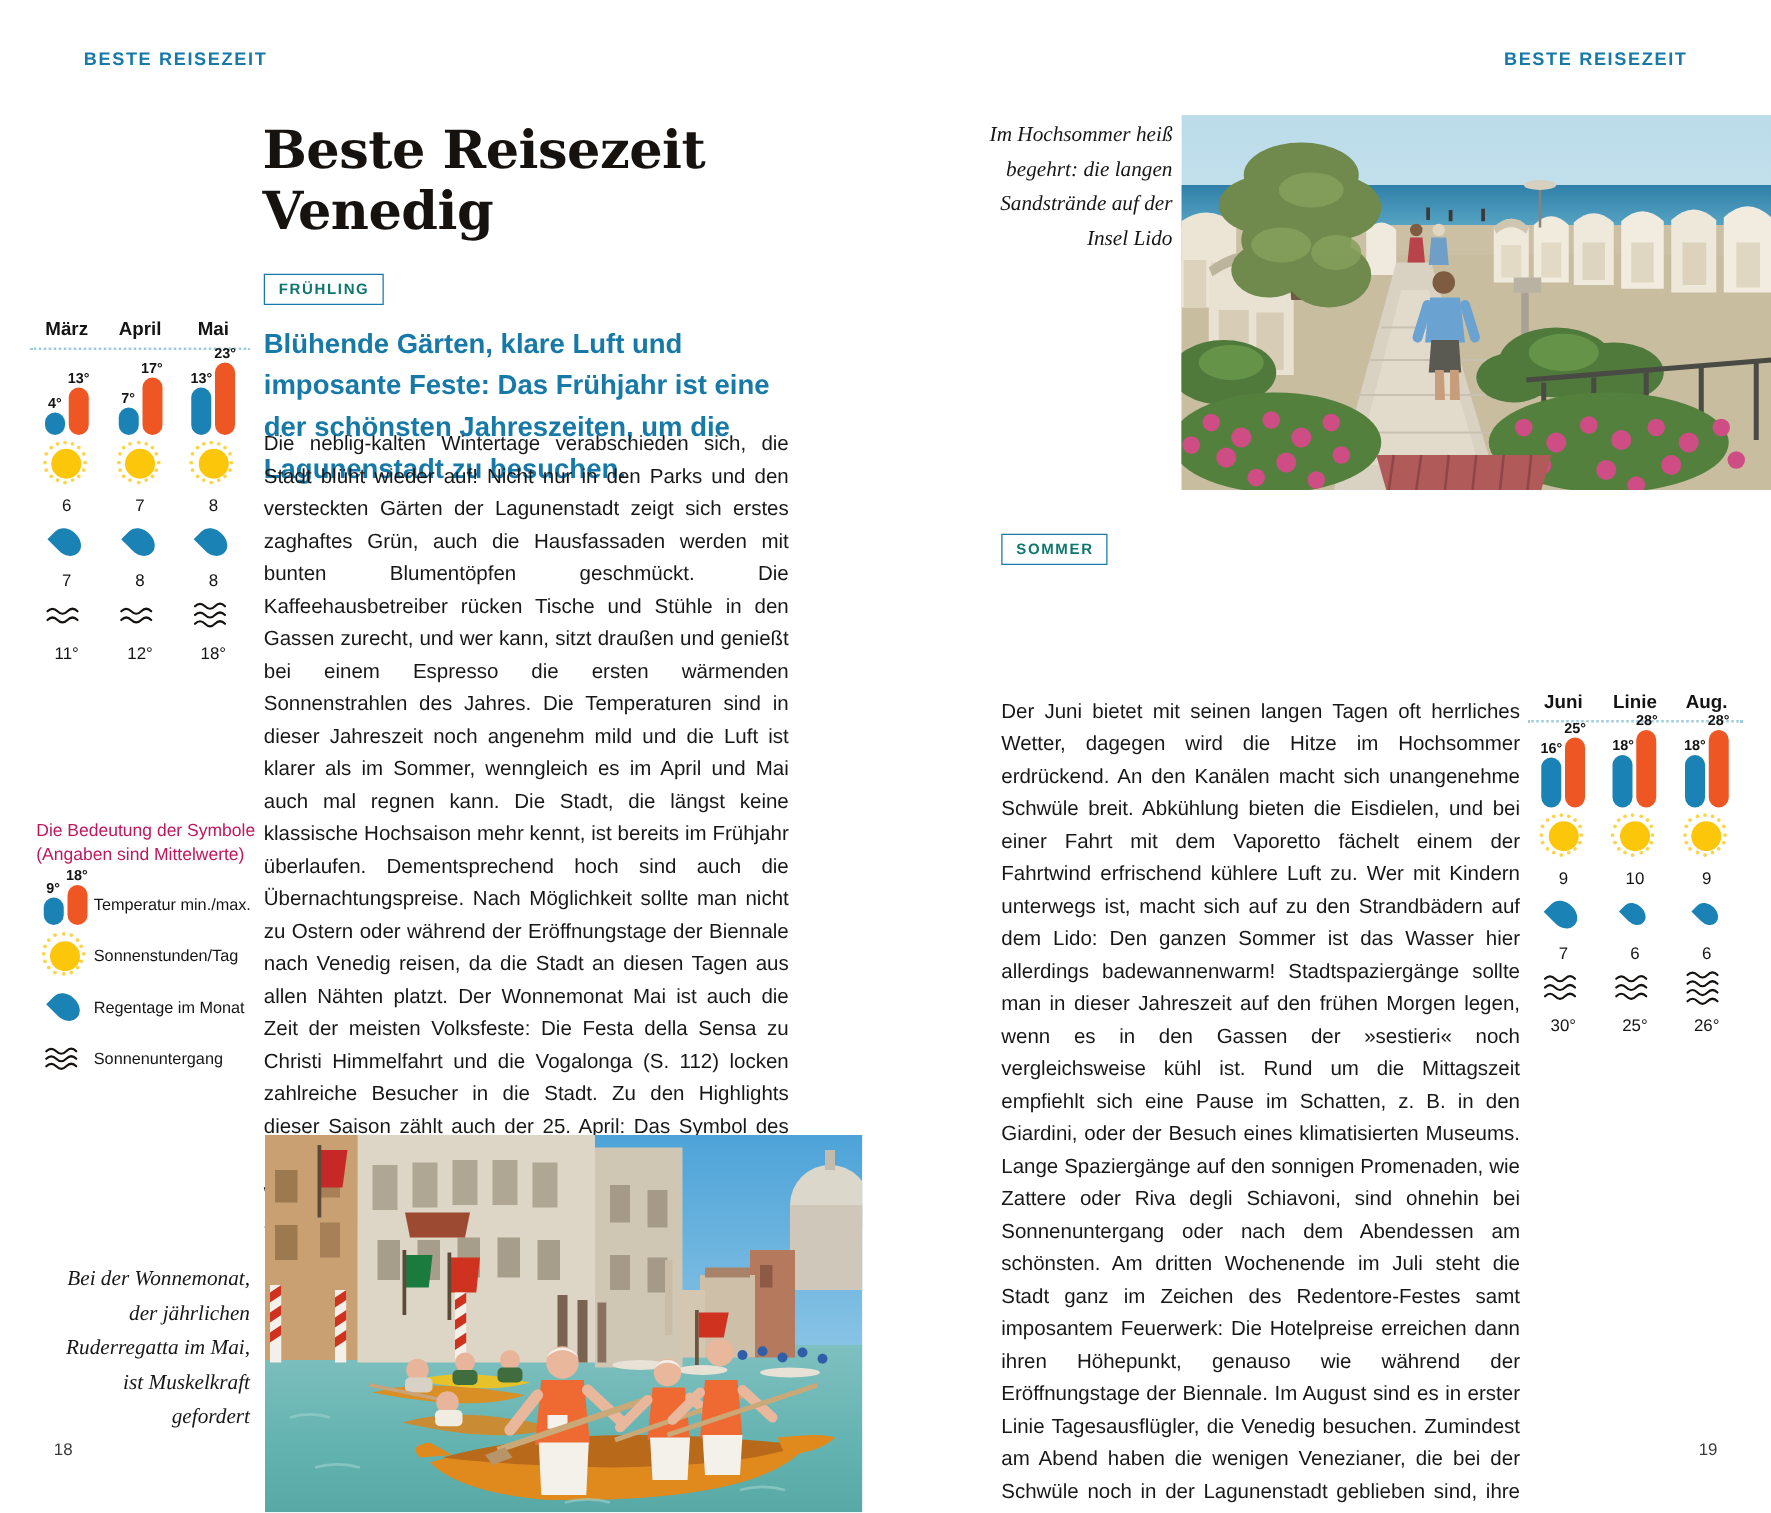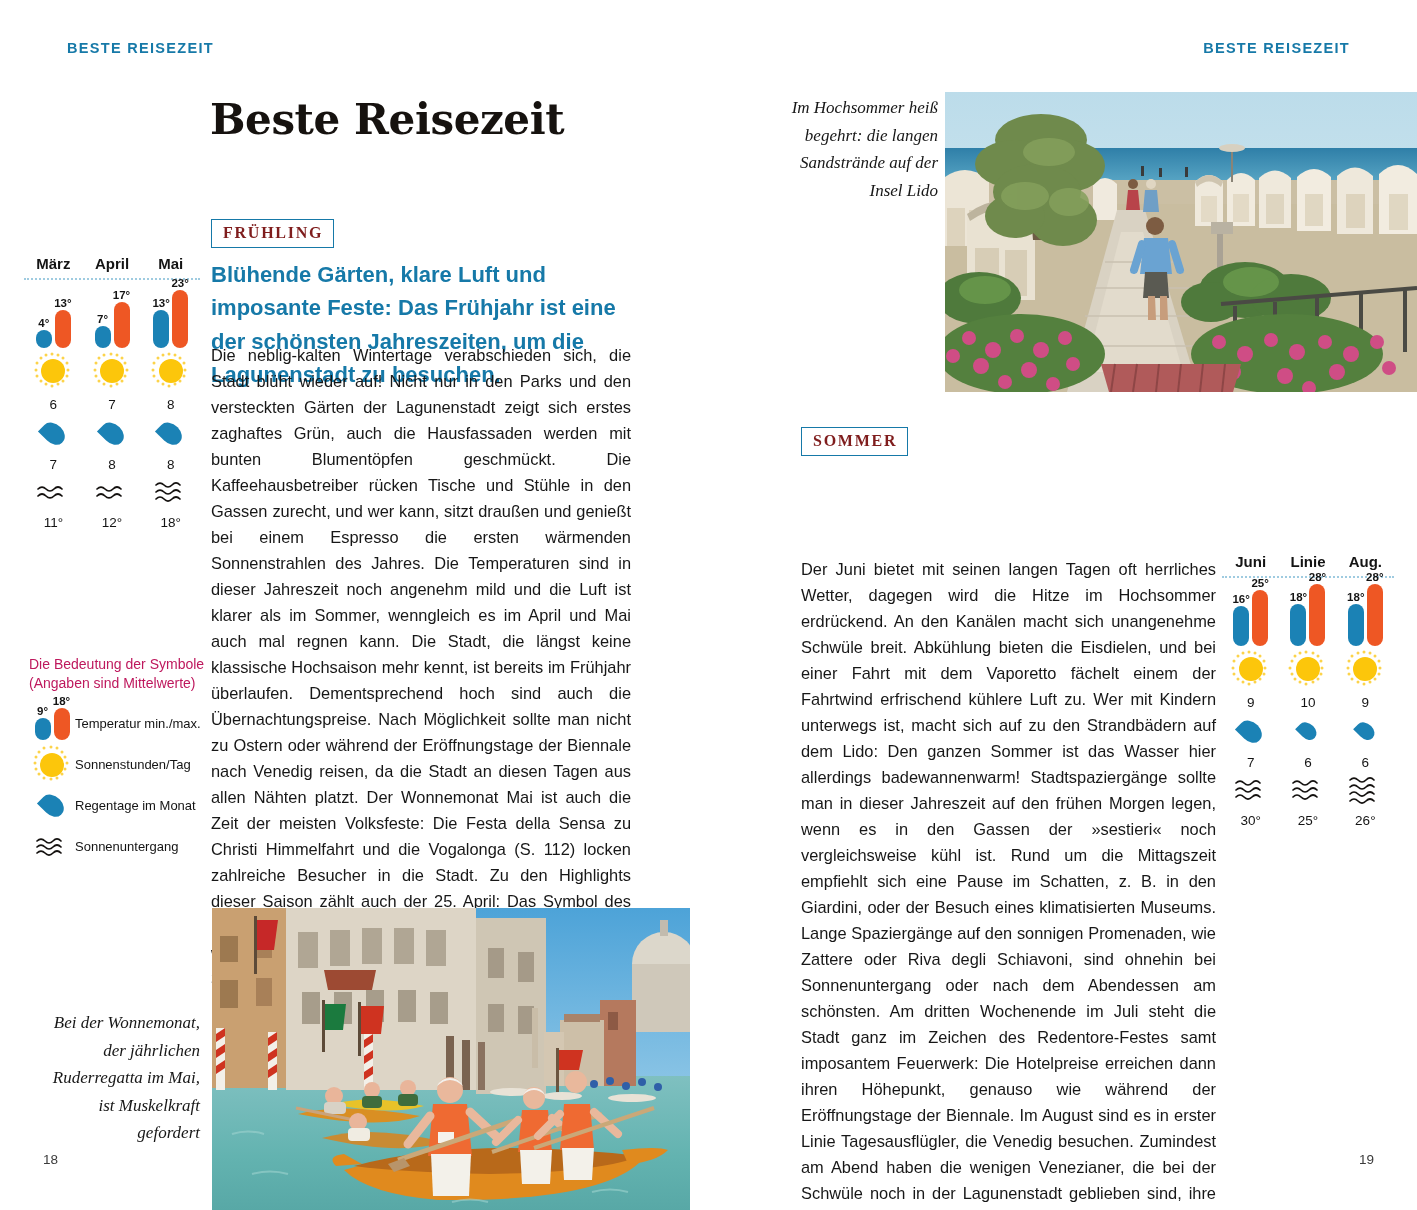--- a/index.html
+++ b/index.html
@@ -54,27 +54,26 @@
     font-weight: bold;
     font-size: 42px;
     line-height: 1.16;
     letter-spacing: -0.01em;
     color: #16120f;
   }
 
   .season-tag {
     display: inline-block;
     border: 1.6px solid #1679a8;
-    color: #7f1d1d;
-    font-size: 16px;
+    color: #0f766e;
+    font-size: 12px;
     font-weight: bold;
     letter-spacing: 0.11em;
     padding: 5px 10px 6px 11px;
     line-height: 1;
-    font-family: Liberation Serif, serif;
   }
   .tag-spring { position: absolute; left: 211px; top: 219px; }
   .tag-summer { position: absolute; left: 801px; top: 427px; }
 
   .lede {
     position: absolute;
     font-size: 22px;
     font-weight: bold;
     line-height: 1.52;
     color: #1679a8;
@@ -214,21 +213,21 @@
   .cap-voga { left: 40px; top: 1009px; width: 160px; }
 </style>
 </head>
 <body>
 
 <div class="page-left">
 
   <div class="runhead left">BESTE REISEZEIT</div>
   <div class="yellow-rule left"></div>
 
-  <h1 class="title"><span>Beste Reisezeit</span><br></h1>
+  <h1 class="title"><span>Beste Reisezeit</span><br><span>Venedig</span></h1>
 
   <div class="season-tag tag-spring">FRÜHLING</div>
   <div class="lede lede-spring">Blühende Gärten, klare Luft und imposante Feste: Das Frühjahr ist eine der schönsten Jahreszeiten, um die Lagunenstadt zu besuchen.</div>
   <div class="body-col col-spring">Die neblig-kalten Wintertage verabschieden sich, die Stadt blüht wieder auf! Nicht nur in den Parks und den versteckten Gärten der Lagunenstadt zeigt sich erstes zaghaftes Grün, auch die Hausfassaden werden mit bunten Blumentöpfen geschmückt. Die Kaffeehausbetreiber rücken Tische und Stühle in den Gassen zurecht, und wer kann, sitzt draußen und genießt bei einem Espresso die ersten wärmenden Sonnenstrahlen des Jahres. Die Temperaturen sind in dieser Jahreszeit noch angenehm mild und die Luft ist klarer als im Sommer, wenngleich es im April und Mai auch mal regnen kann. Die Stadt, die längst keine klassische Hochsaison mehr kennt, ist bereits im Frühjahr überlaufen. Dementsprechend hoch sind auch die Übernachtungspreise. Nach Möglichkeit sollte man nicht zu Ostern oder während der Eröffnungstage der Biennale nach Venedig reisen, da die Stadt an diesen Tagen aus allen Nähten platzt. Der Wonnemonat Mai ist auch die Zeit der meisten Volksfeste: Die Festa della Sensa zu Christi Himmelfahrt und die Vogalonga (S. 112) locken zahlreiche Besucher in die Stadt. Zu den Highlights dieser Saison zählt auch der 25. April: Das Symbol des Festes für den Stadtpatron Markus ist eine Rosenknospe, welche die Venezianerinnen geschenkt bekommen (S. 36).</div>
 
   <div class="weather spring">
     <div class="wx-months">
       <span>März</span>
       <span>April</span>
       <span>Mai</span>

